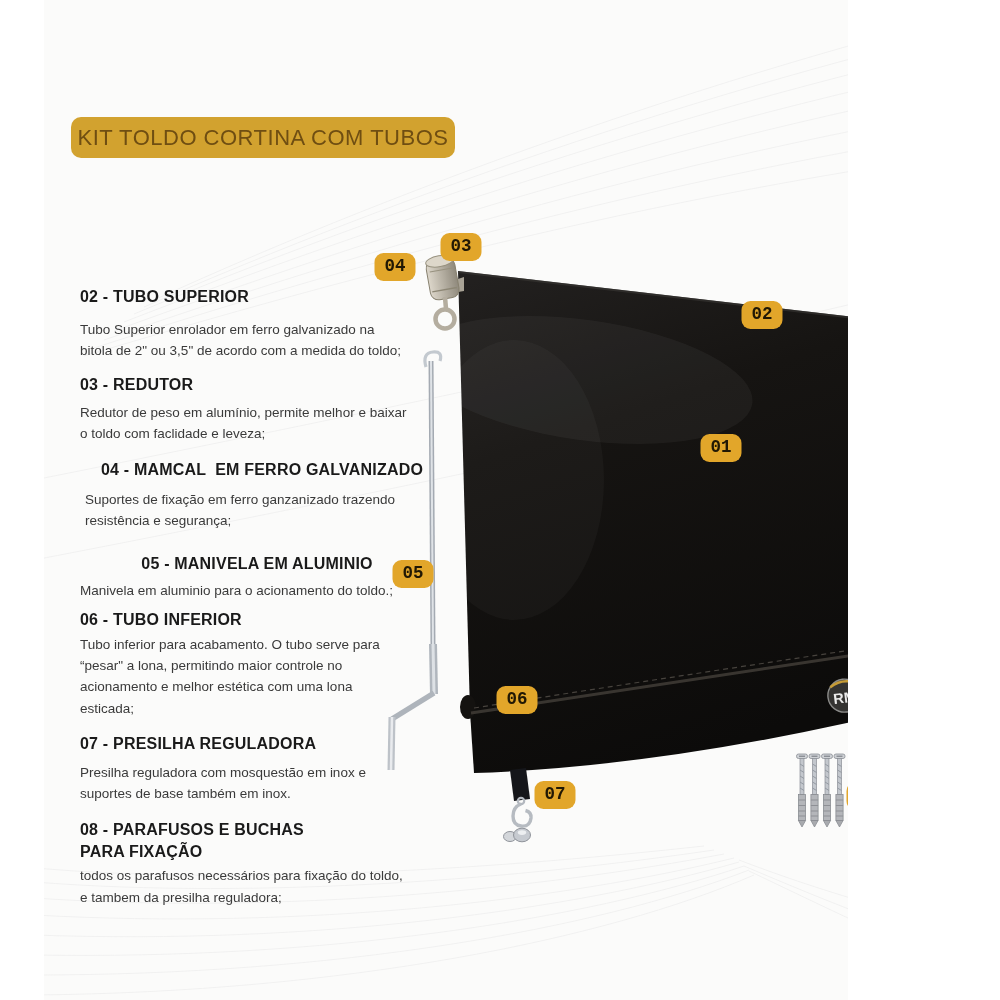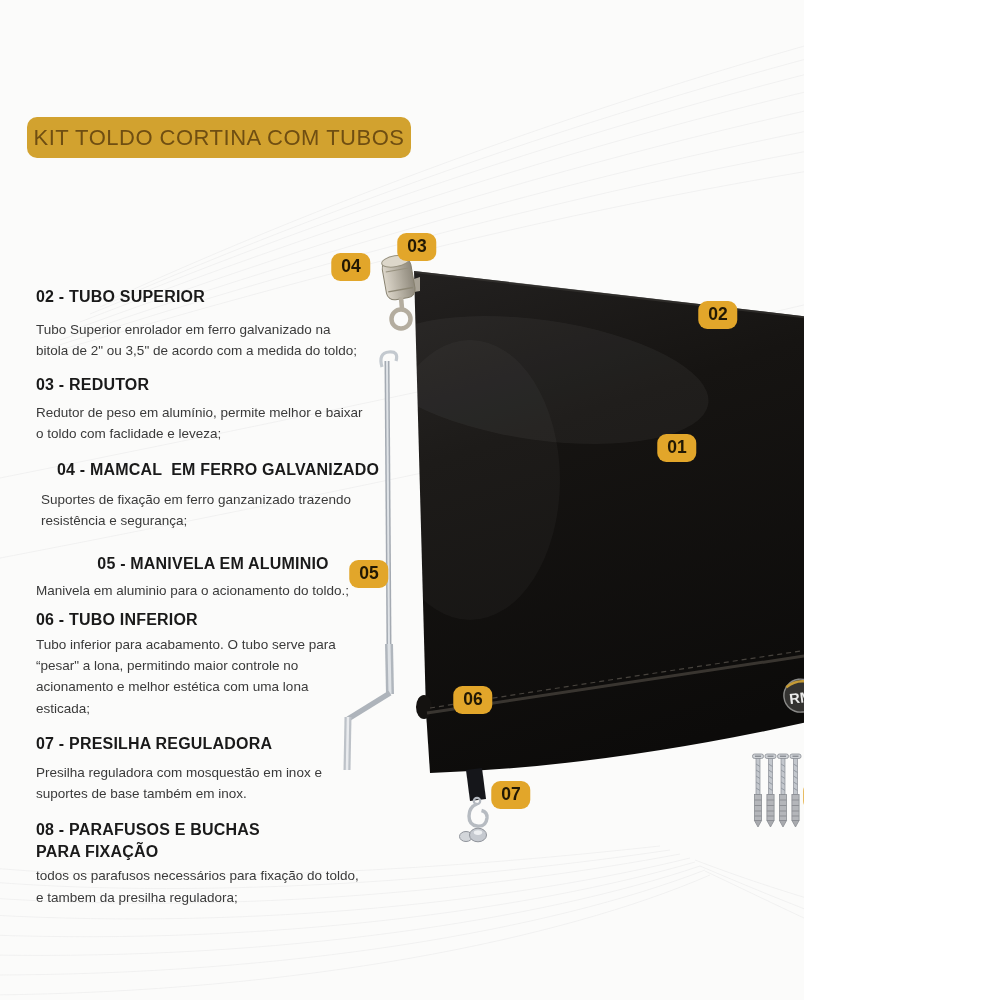--- a/index.html
+++ b/index.html
@@ -1,18 +1,18 @@
 <!DOCTYPE html>
 <html><head>
 <meta charset="utf-8">
 <style>
   html,body{margin:0;padding:0;}
   .canvas{
     position:relative;width:804px;height:1000px;overflow:hidden;
-    background:#fbfbfa;font-family:"Liberation Sans",sans-serif;
+    background:#fbfbfa;font-family:"Liberation Sans",sans-serif;margin-left:44px;
   }
   .bg-curves{position:absolute;left:0;top:0;z-index:0;}
   .title-bar{
     position:absolute;left:27px;top:117px;width:384px;height:41px;
     background:#d2a22f;border-radius:10px;z-index:2;
     display:flex;align-items:center;justify-content:center;
     font-size:22px;font-weight:500;letter-spacing:.5px;color:#6f4e12;
     white-space:nowrap;
   }
   .spec{position:absolute;width:354px;z-index:2;}
@@ -24,21 +24,21 @@
     margin:0;font-size:13.5px;color:#3a3a3a;line-height:1.58;
     white-space:pre-wrap;
   }
   .g3 h3{margin-bottom:3px;} .g5 h3{margin-bottom:5px;text-align:center;} .g6 h3{margin-bottom:6px;}
   .g7 h3{margin-bottom:7px;} .g8 h3{margin-bottom:8px;text-align:center;} .g10 h3{margin-bottom:11px;}
   .product{position:absolute;left:330px;top:225px;z-index:1;}
   .badge{
     position:absolute;transform:translate(-50%,-50%);z-index:3;
     background:#e2a62a;color:#211804;border-radius:9px;
     padding:3px 10px 4px;font-size:17.5px;font-weight:bold;
-    font-family:Liberation Sans, sans-serif;line-height:1.2;
+    font-family:Liberation Mono, monospace;line-height:1.2;
   }
 </style>
 </head>
 <body>
 
 <div class="canvas">
 
   <svg class="bg-curves" width="1000" height="1000" viewBox="0 0 1000 1000">
     <g fill="none" stroke="#ededed" stroke-width="1" stroke-opacity="0.75">
       <path d="M40,356 C300,278 630,188 1010,142"></path>

